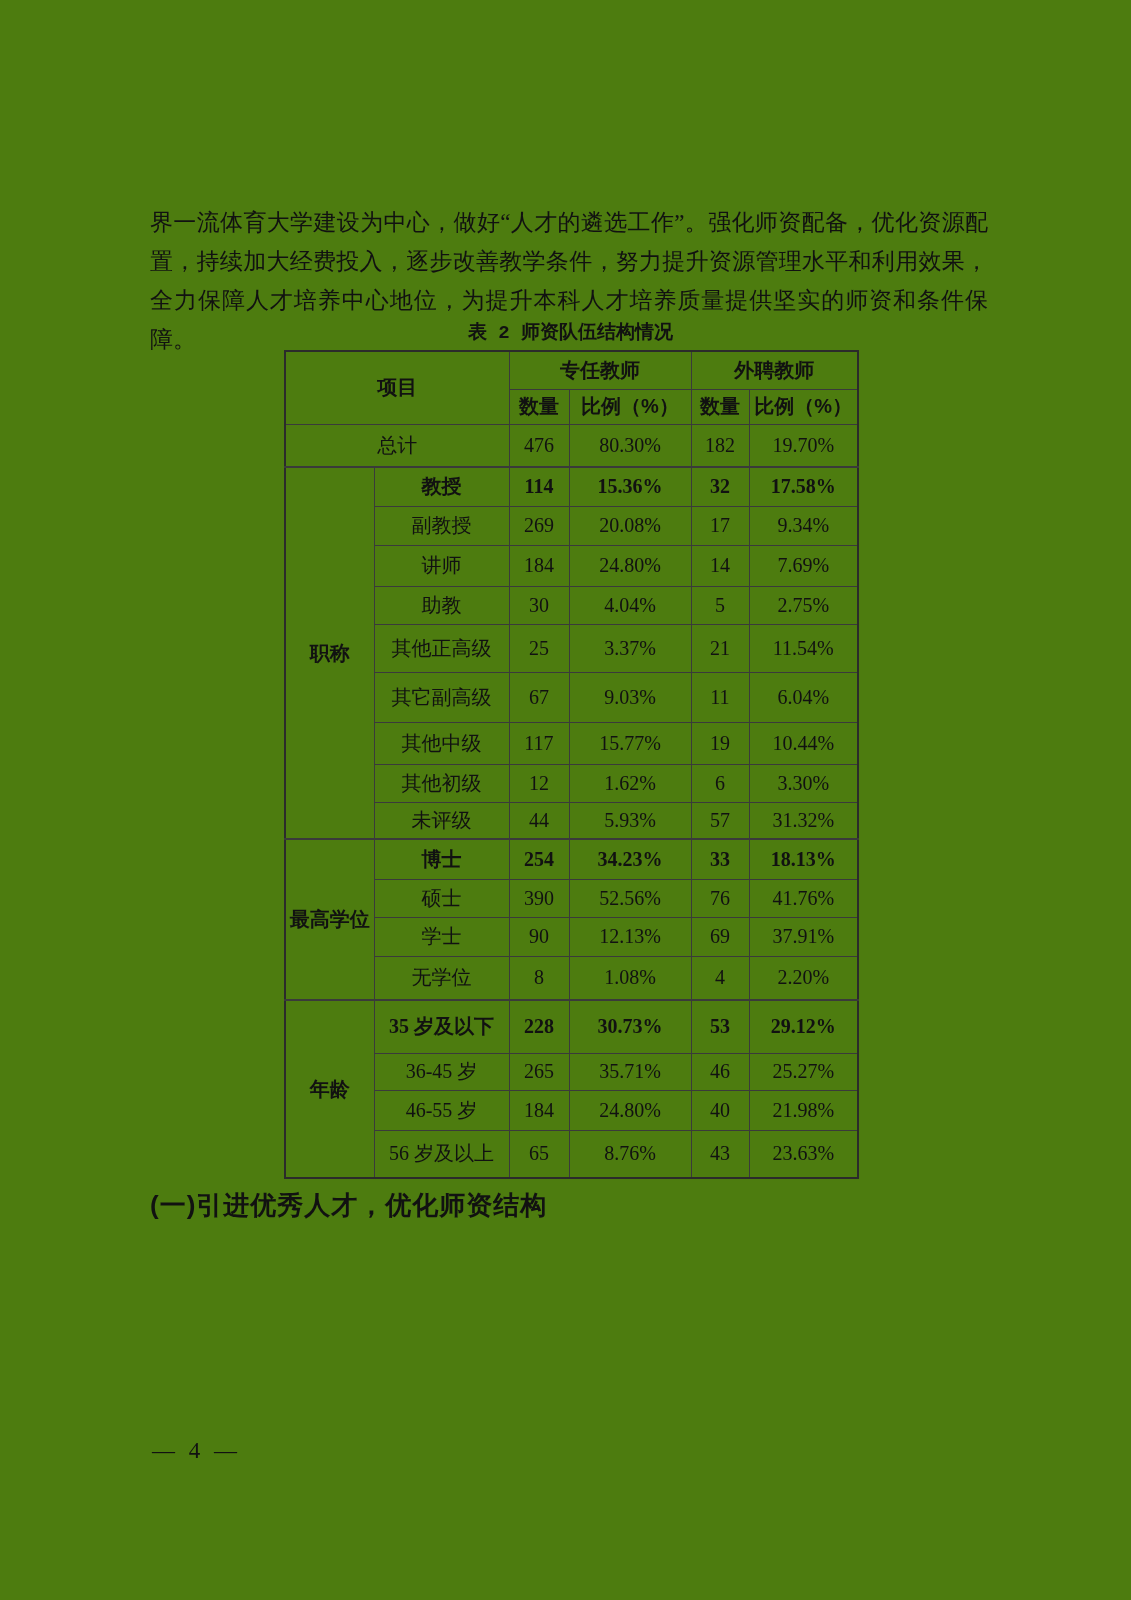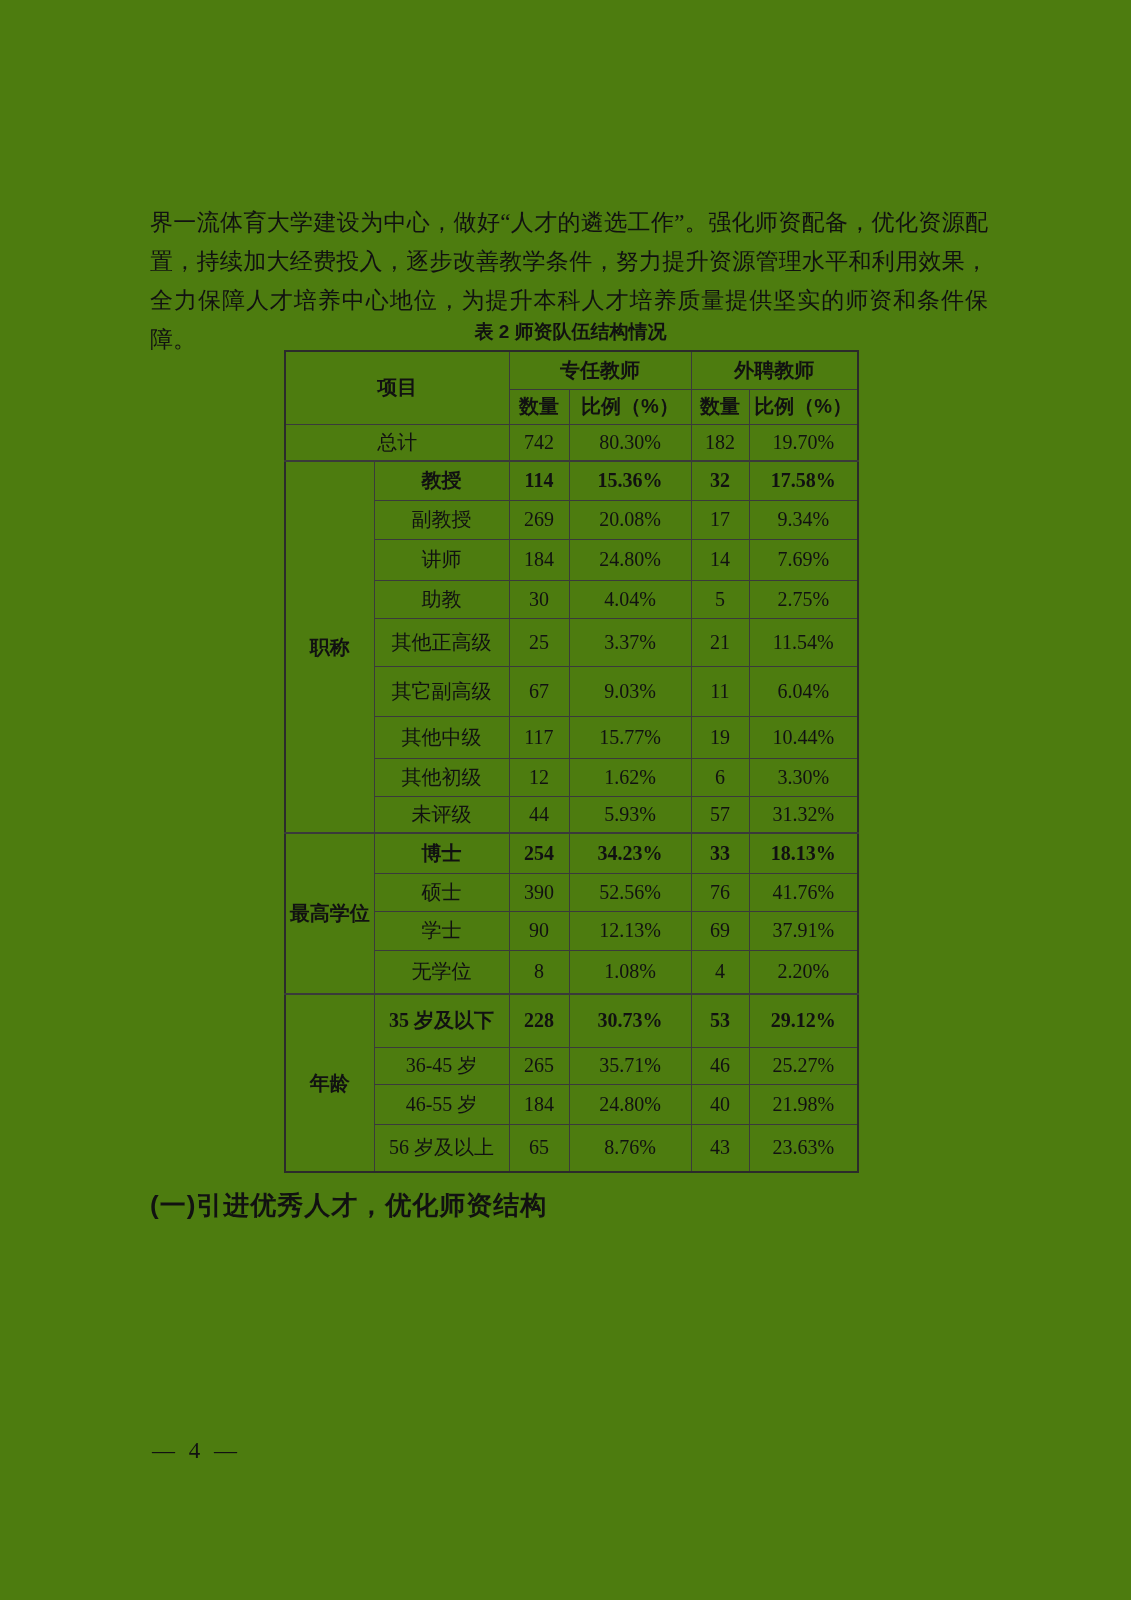--- a/index.html
+++ b/index.html
@@ -18,21 +18,21 @@
     font-size:23px; line-height:39px;
     text-align:justify;
     color:#111111;
   }
   .para1 { top:203px; }
   .para2 { top:1234px; text-indent:2em; }
   .table-title {
     position:absolute;
     left:284px; top:319px; width:573px;
     text-align:center;
-    font-family:Liberation Sans, sans-serif;
+    font-family:Liberation Mono, monospace;
     font-weight:bold;
     font-size:19px;
     color:#111111;
   }
   table.ttable {
     position:absolute;
     left:284px; top:350px;
     width:573px;
     border-collapse:collapse;
     table-layout:fixed;
@@ -94,23 +94,23 @@
         <td class="hd" colspan="2">专任教师</td>
         <td class="hd" colspan="2">外聘教师</td>
       </tr>
       <tr style="height:35px">
         <td class="hd">数量</td>
         <td class="hd">比例（%）</td>
         <td class="hd">数量</td>
         <td class="hd">比例（%）</td>
       </tr>
 
-      <tr style="height:37px">
+      <tr style="height:43px">
         <td colspan="2">总计</td>
-        <td>742</td>
+        <td>476</td>
         <td>80.30%</td>
         <td>182</td>
         <td>19.70%</td>
       </tr>
 
       <tr class="sep" style="height:39px">
         <td rowspan="9">职称</td>
         <td>教授</td>
         <td>114</td>
         <td>15.36%</td>

